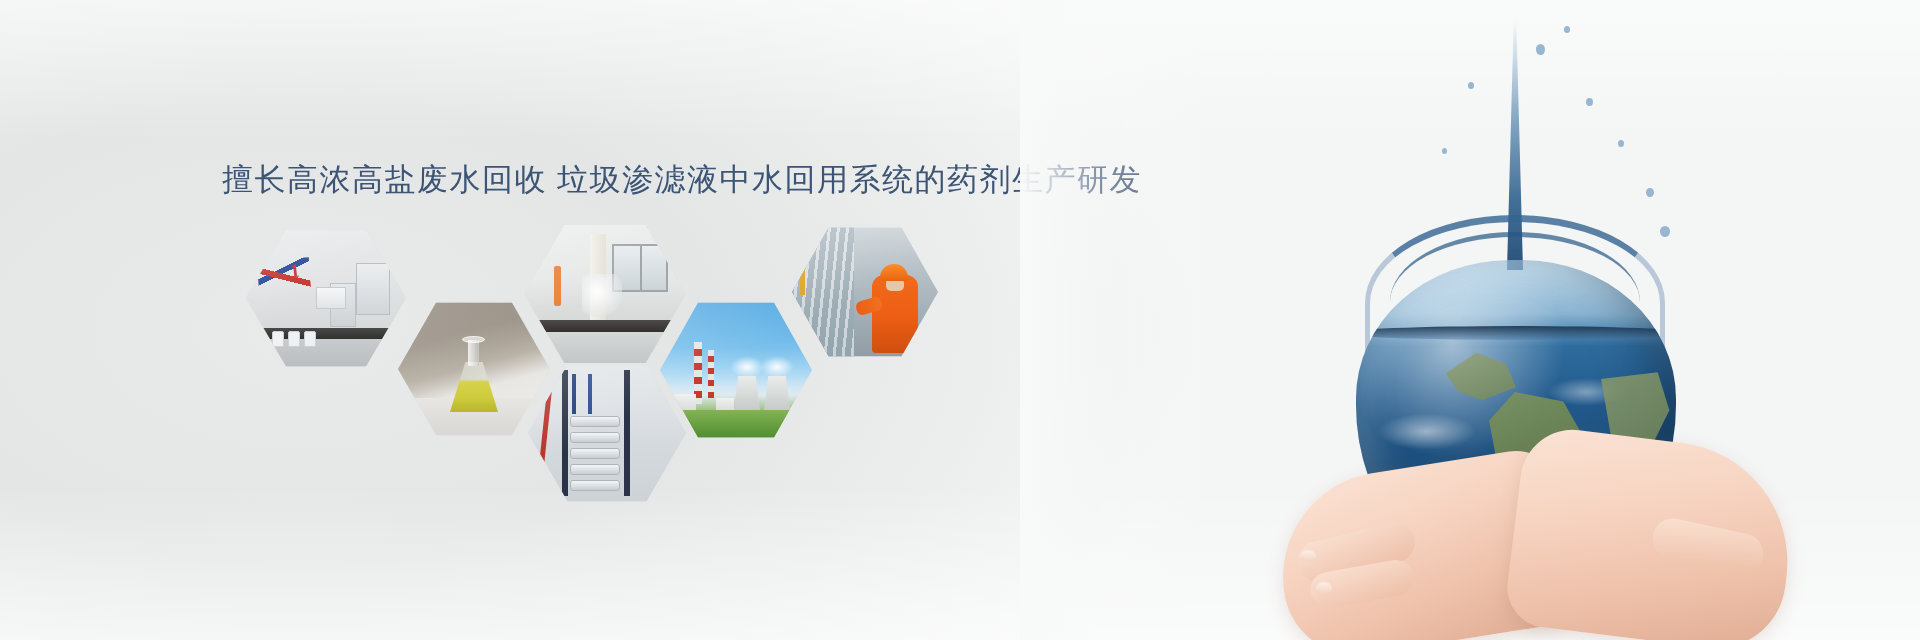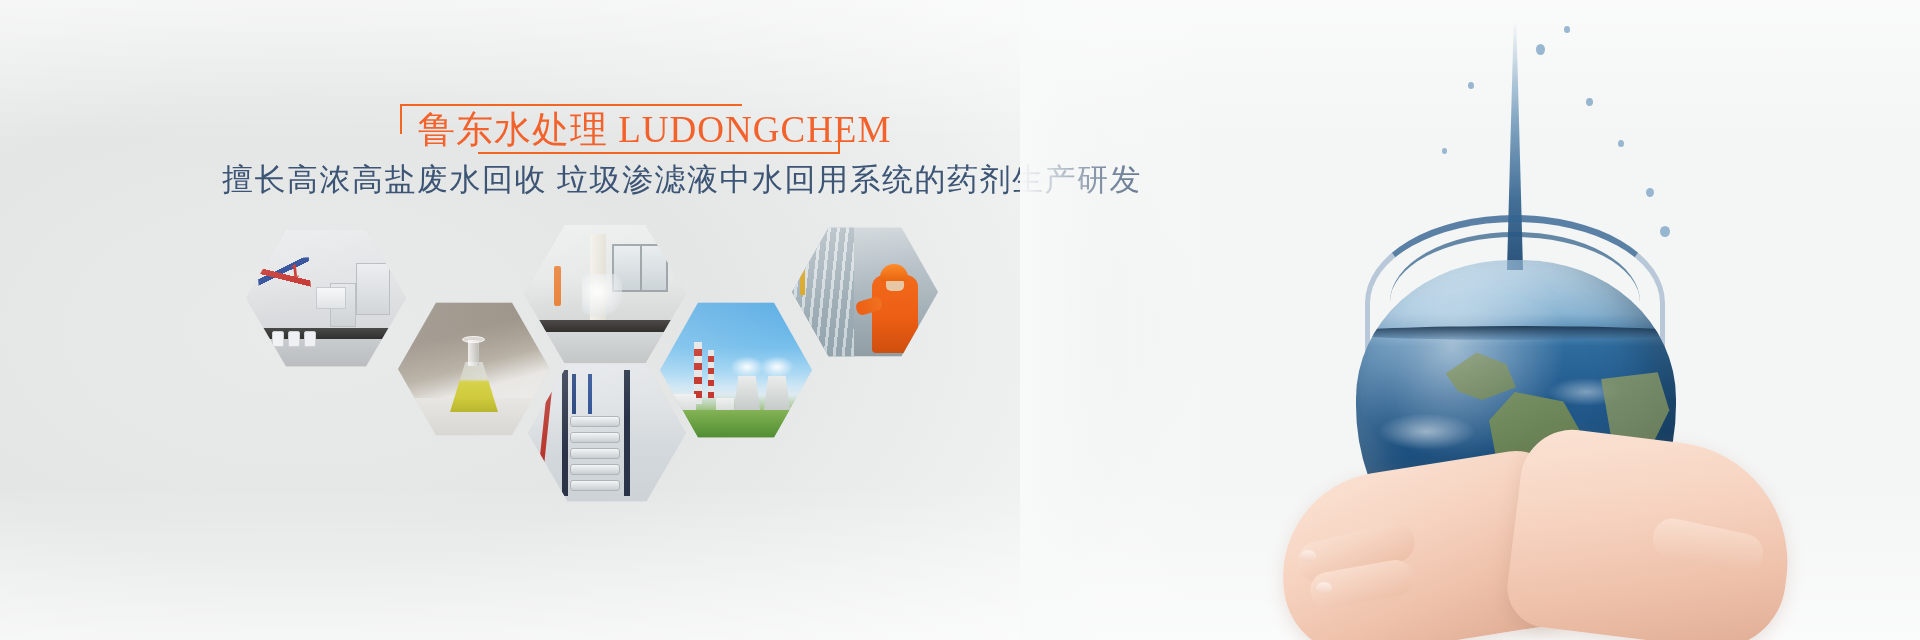--- a/index.html
+++ b/index.html
@@ -352,25 +352,20 @@
     position:absolute; inset:0;
     background:linear-gradient(90deg, rgba(248,249,249,1) 0%, rgba(250,250,250,.35) 9%, rgba(255,255,255,0) 22%);
     pointer-events:none;
   }
 </style>
 </head>
 <body>
 
 <div id="banner">
 
-  <div class="headline-wrap">
-    <span class="bracket-tl"></span>
-    <span class="bracket-br"></span>
-    <div class="headline">鲁东水处理 LUDONGCHEM</div>
-  </div>
 
   <div class="subtitle">擅长高浓高盐废水回收 垃圾渗滤液中水回用系统的药剂生产研发</div>
 
   <div class="hexes">
 
     <div class="hex h1">
       <div class="inner">
         <span class="wallslogan"></span>
         <span class="wallnum">1</span>
         <span class="cab1"></span>

